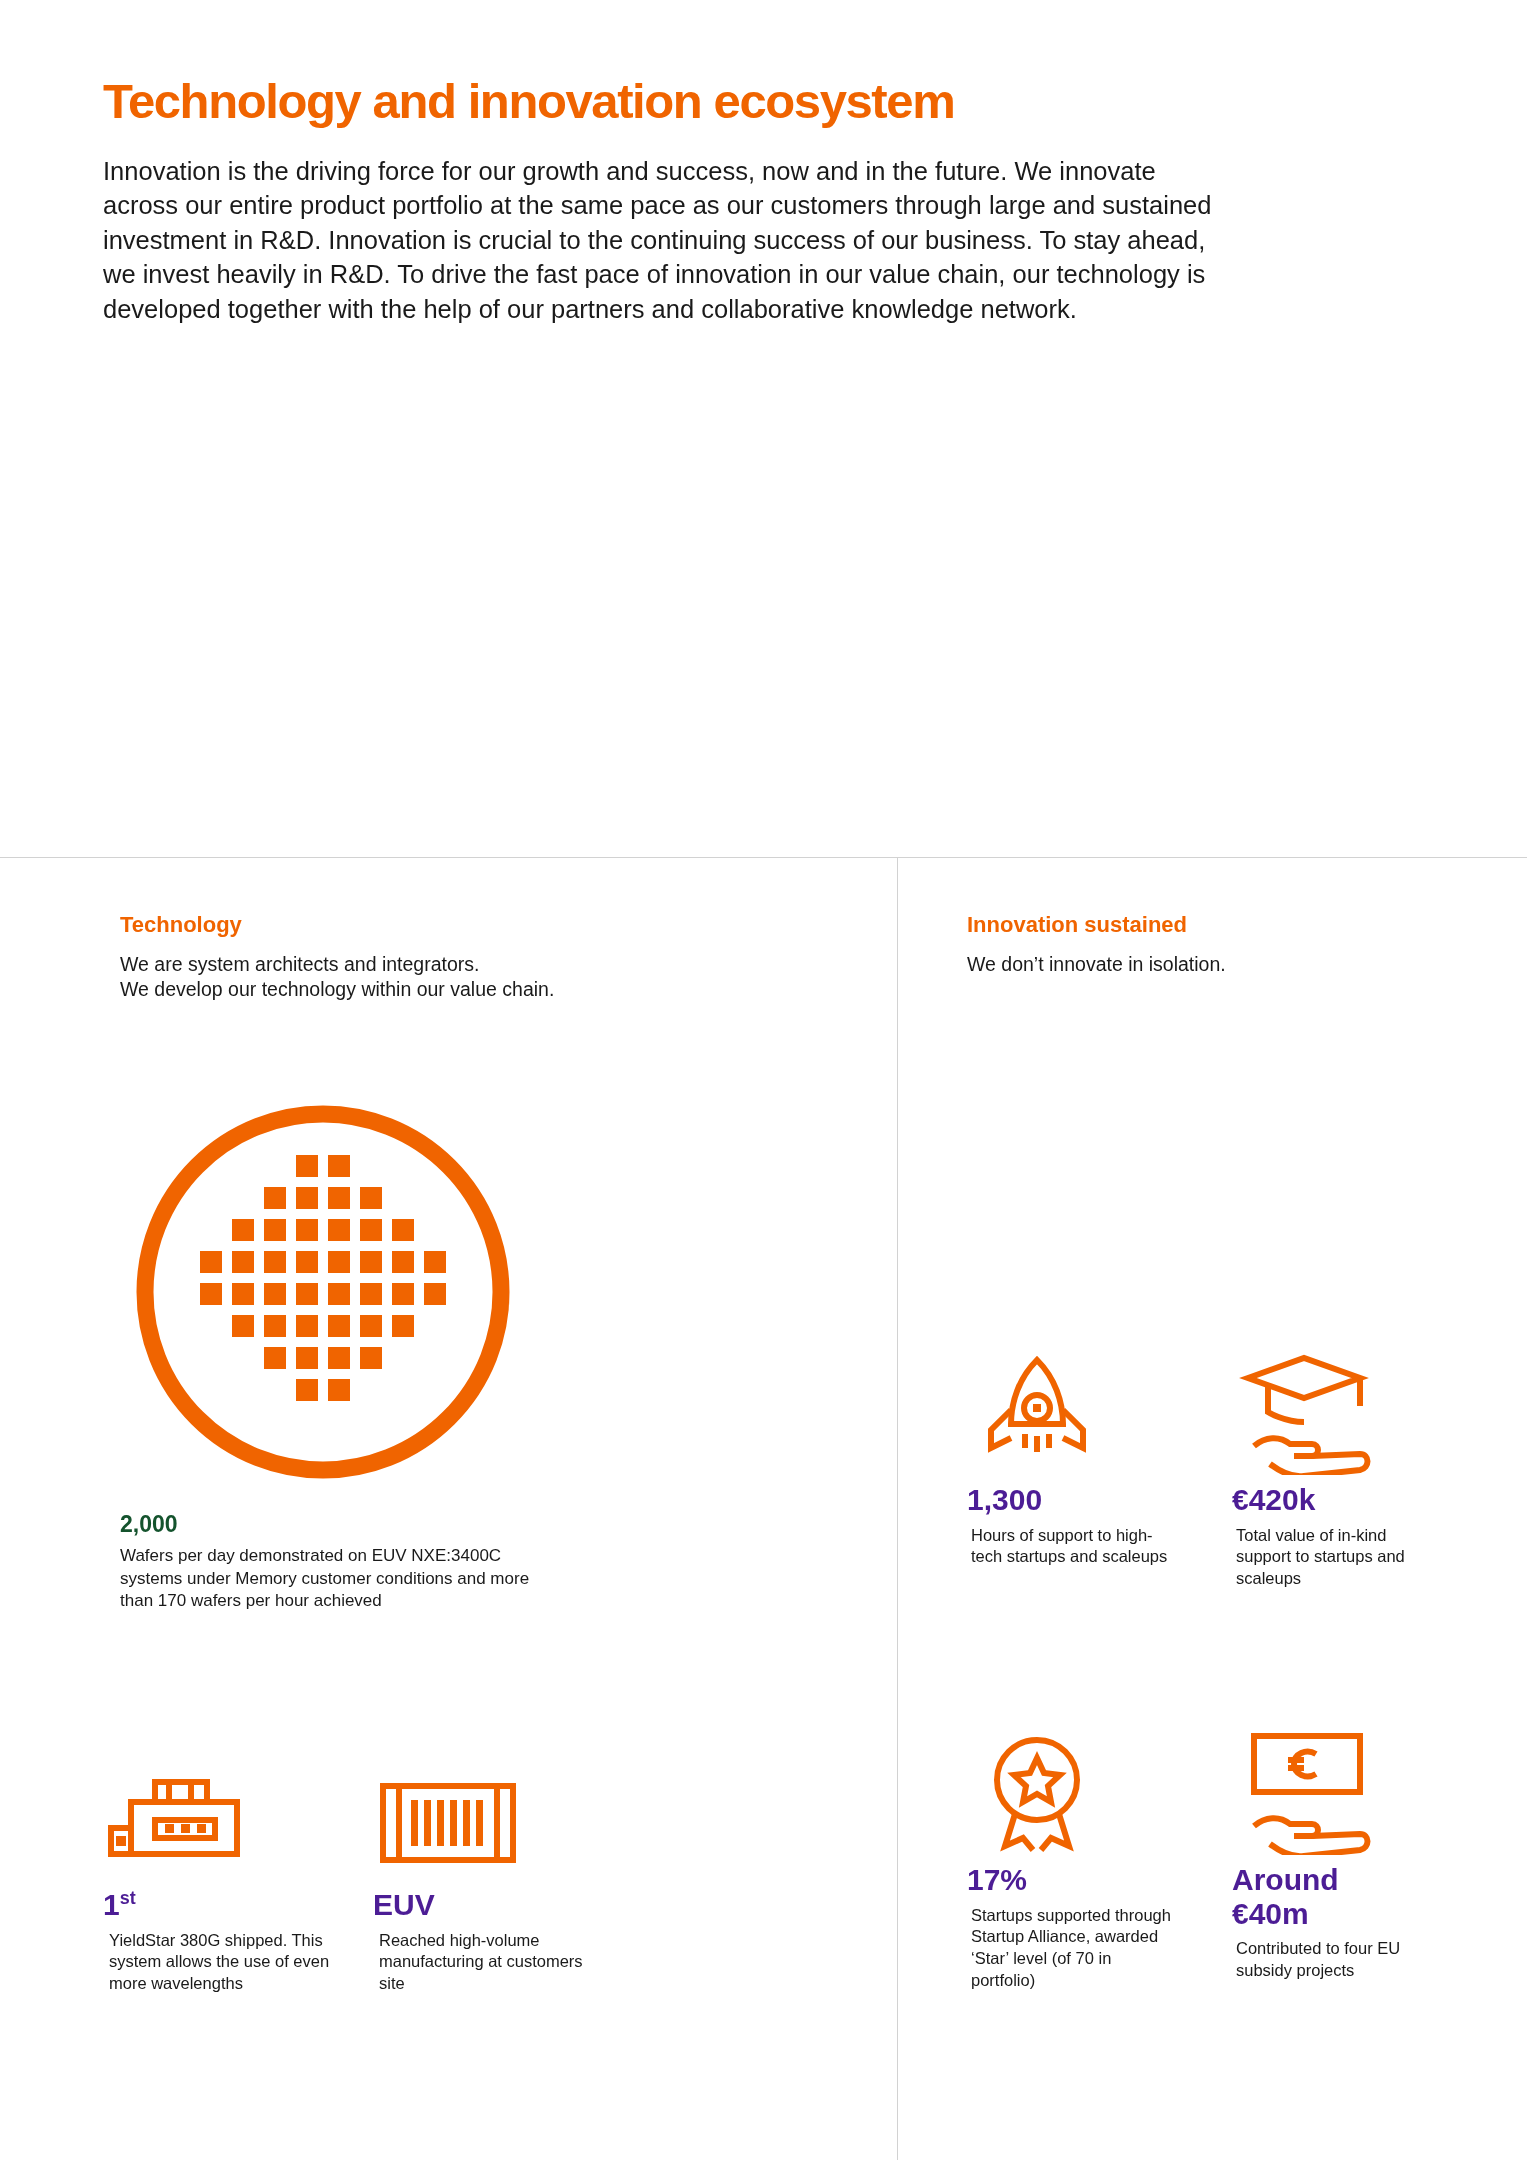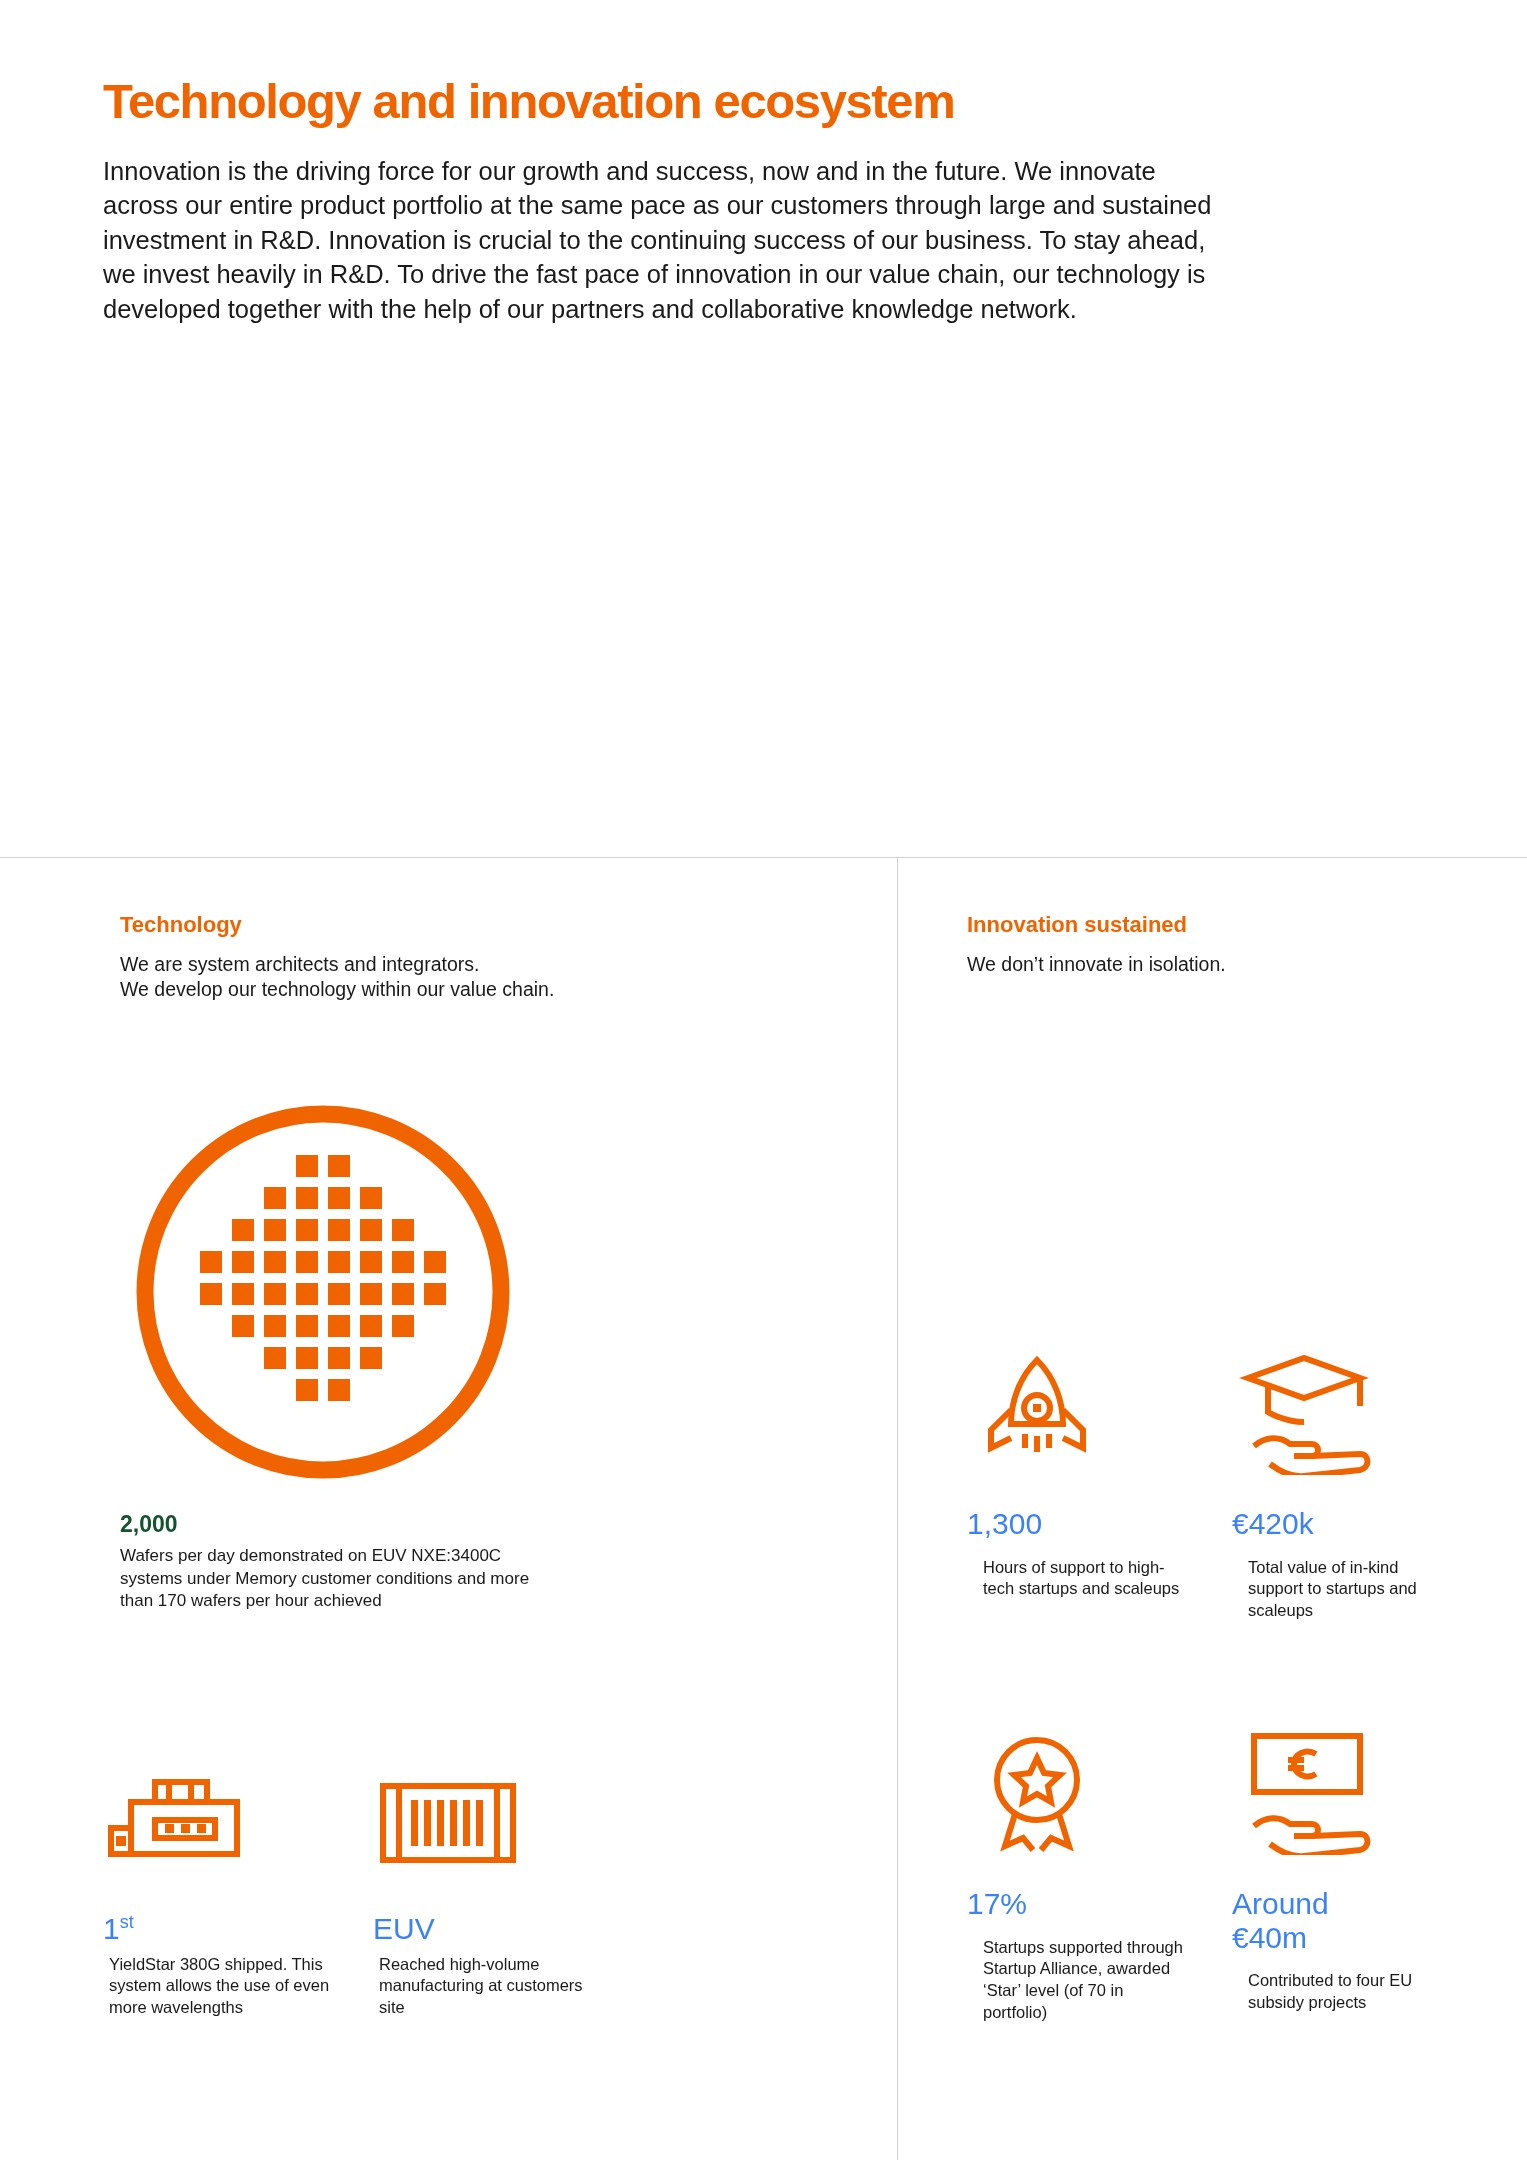--- a/index.html
+++ b/index.html
@@ -122,25 +122,25 @@
   .cell-l1 { width: 270px; }
   .cell-l2 { width: 260px; }
   .cell-l3 { width: 250px; }
 
   .icon-box {
     height: 120px;
     display: flex;
     align-items: flex-end;
   }
   .small-value {
-    color: #3b82f6;
+    color: #4c1d95;
     font-size: 30px;
-    font-weight: normal;
+    font-weight: bold;
     line-height: 1.12;
-    margin: 32px 0 8px 0;
+    margin: 8px 0 8px 0;
   }
   .small-value sup {
     font-size: 18px;
     vertical-align: super;
   }
   .small-desc {
     font-size: 16.5px;
     line-height: 1.32;
     color: #1a1a1a;
     margin: 6px;
@@ -160,21 +160,21 @@
     left: 967px;
     top: 1735px;
     width: 480px;
     display: flex;
   }
   .cell-r1 { width: 265px; }
   .cell-r2 { width: 215px; }
   .r-desc {
     font-size: 16.5px;
     line-height: 1.32;
-    margin: 16px;
+    margin: 4px;
     max-width: 200px;
   }
 </style>
 </head>
 <body>
 
 <div class="page">
 
   <div class="top">
     <h1 class="title">Technology and innovation ecosystem</h1>

